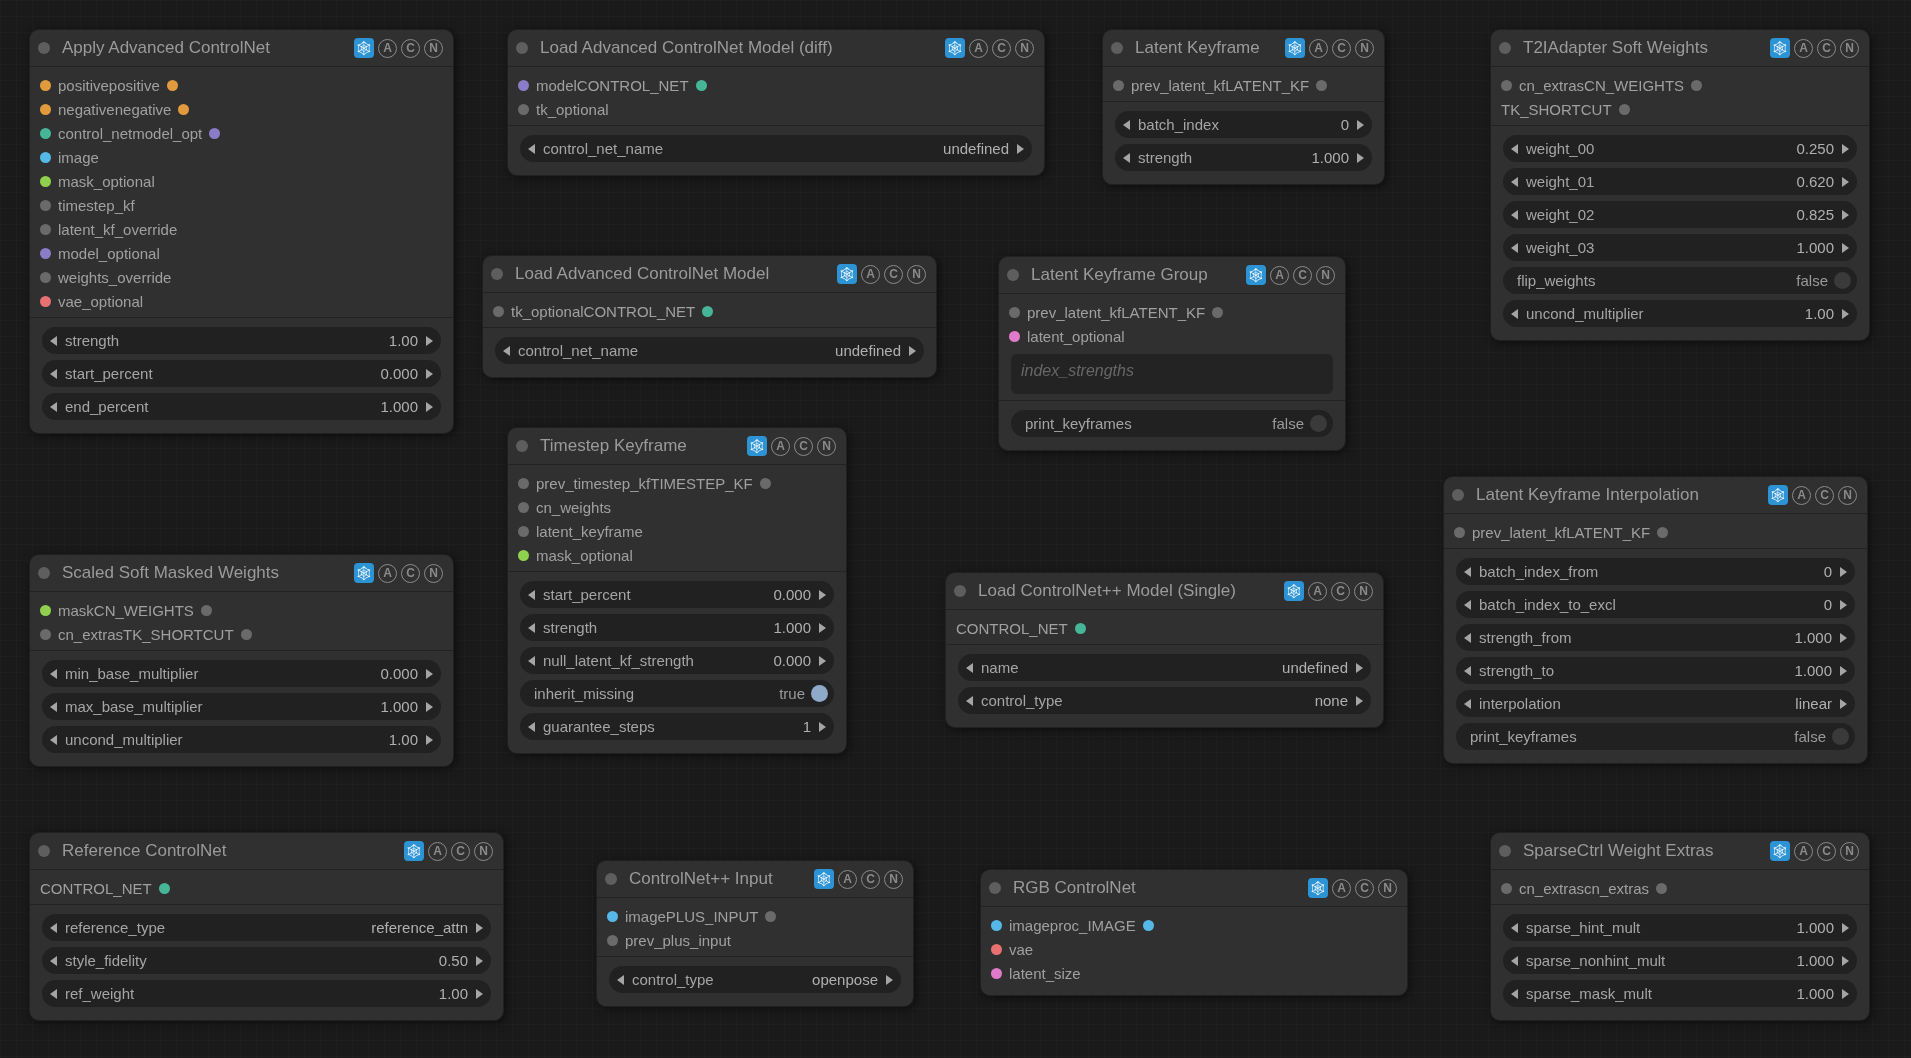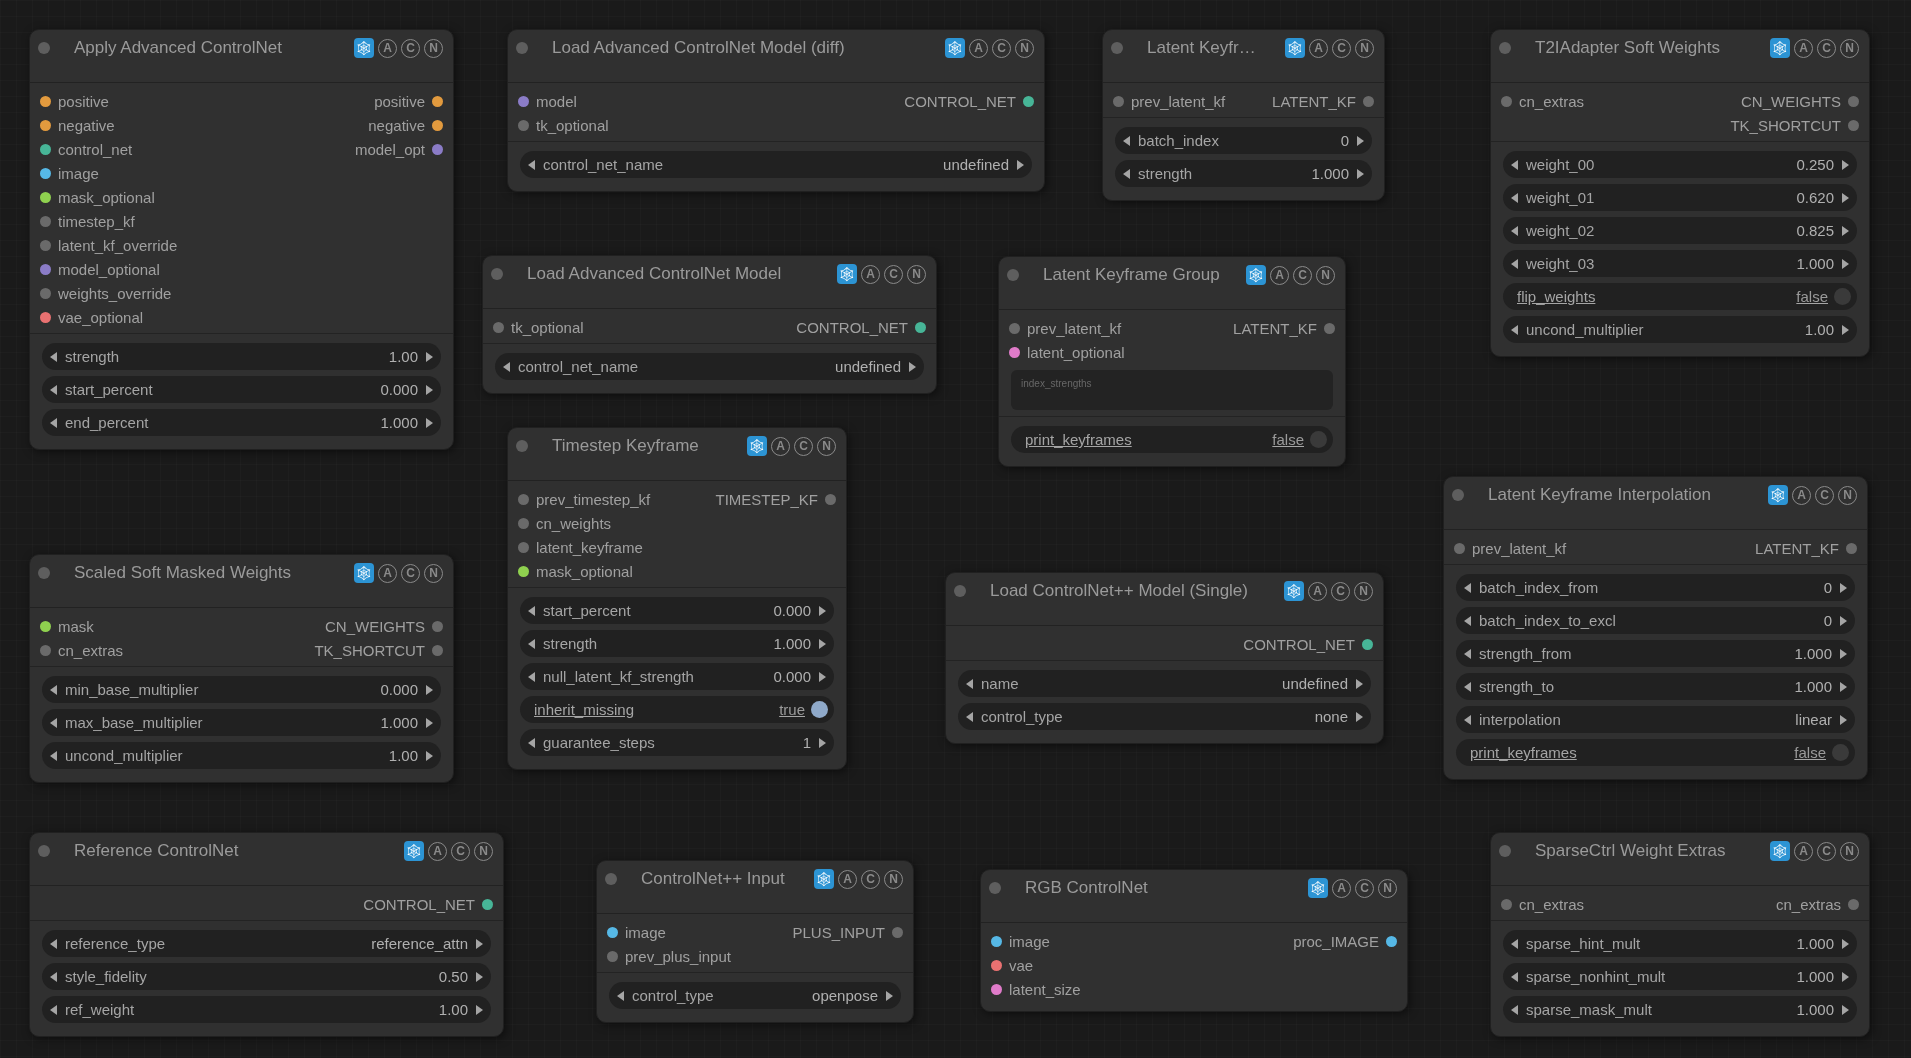--- a/index.html
+++ b/index.html
@@ -25,28 +25,28 @@
     position: absolute;
     background: #303030;
     border: 1px solid #202020;
     border-radius: 10px;
     box-shadow: 2px 2px 8px rgba(0,0,0,0.5);
     color: #aaa;
   }
   .node-header {
     display: flex;
     align-items: center;
-    padding: 8px 10px 24px 8px;
+    padding: 8px 10px 8px 8px;
     font-size: 17px;
     font-weight: 500;
     border-bottom: 1px solid #222;
     color: #9a9a9a;
     border-top-left-radius: 10px;
     border-top-right-radius: 10px;
-    gap: 24px;
+    gap: 12px;
   }
   .collapse-dot {
     width: 12px; height: 12px;
     border-radius: 50%;
     background: #5e5e5e;
     flex-shrink: 0;
   }
   .header-title { flex: 1; white-space: nowrap; overflow: hidden; text-overflow: ellipsis; }
   .badges { display: flex; gap: 4px; align-items: center; flex-shrink: 0; }
   .badge-sq {
@@ -62,21 +62,20 @@
     border-radius: 50%;
     display: flex; align-items: center; justify-content: center;
     font-size: 12px; font-weight: 600; color: #8a8a8a;
   }
   .node-body {
     padding: 6px 0 10px;
     position: relative;
   }
   .io-row {
     display: flex;
-    justify-content: space-between;
     align-items: center;
     padding: 3px 10px;
     font-size: 15px;
     min-height: 24px;
   }
   .io-left { display: flex; align-items: center; gap: 7px; }
   .io-right { display: flex; align-items: center; gap: 7px; }
   .port-dot {
     width: 11px; height: 11px;
     border-radius: 50%;
@@ -108,37 +107,38 @@
     margin-right: 4px;
   }
   .widget .arrow.right {
     border-top: 5px solid transparent;
     border-bottom: 5px solid transparent;
     border-left: 7px solid #a5a5a5;
     margin-left: 4px;
   }
   .widget .lbl { flex: 1; padding-left: 4px; }
   .widget .val { padding-right: 4px; color: #b0b0b0; font-variant-numeric: tabular-nums; }
-  .widget.toggle { justify-content: space-between; padding: 0 6px 0 14px; text-decoration: underline; }
+  .widget.toggle { justify-content: space-between; padding: 0 6px 0 14px; }
   .widget.toggle .knob {
     width: 17px; height: 17px;
     border-radius: 50%;
     background: #3a3a3a;
     flex-shrink: 0;
   }
   .widget.toggle.on .knob { background: #8fa9c9; }
   .widget.toggle .tlabel { flex: 1; }
   .widget.toggle .tval { margin-right: 6px; color: #9a9a9a; }
   .textarea {
     margin: 6px 12px;
     background: #232323;
     border-radius: 6px;
     padding: 8px 10px;
     min-height: 40px;
-    font-size: 10px;
+    font-size: 16px;
+    font-style: italic;
     color: #676767;
   }
   .sep {
     height: 1px;
     background: #232323;
     margin: 4px 0 6px;
   }
 
   
   .c-grey   { background: #6a6a6a; }

